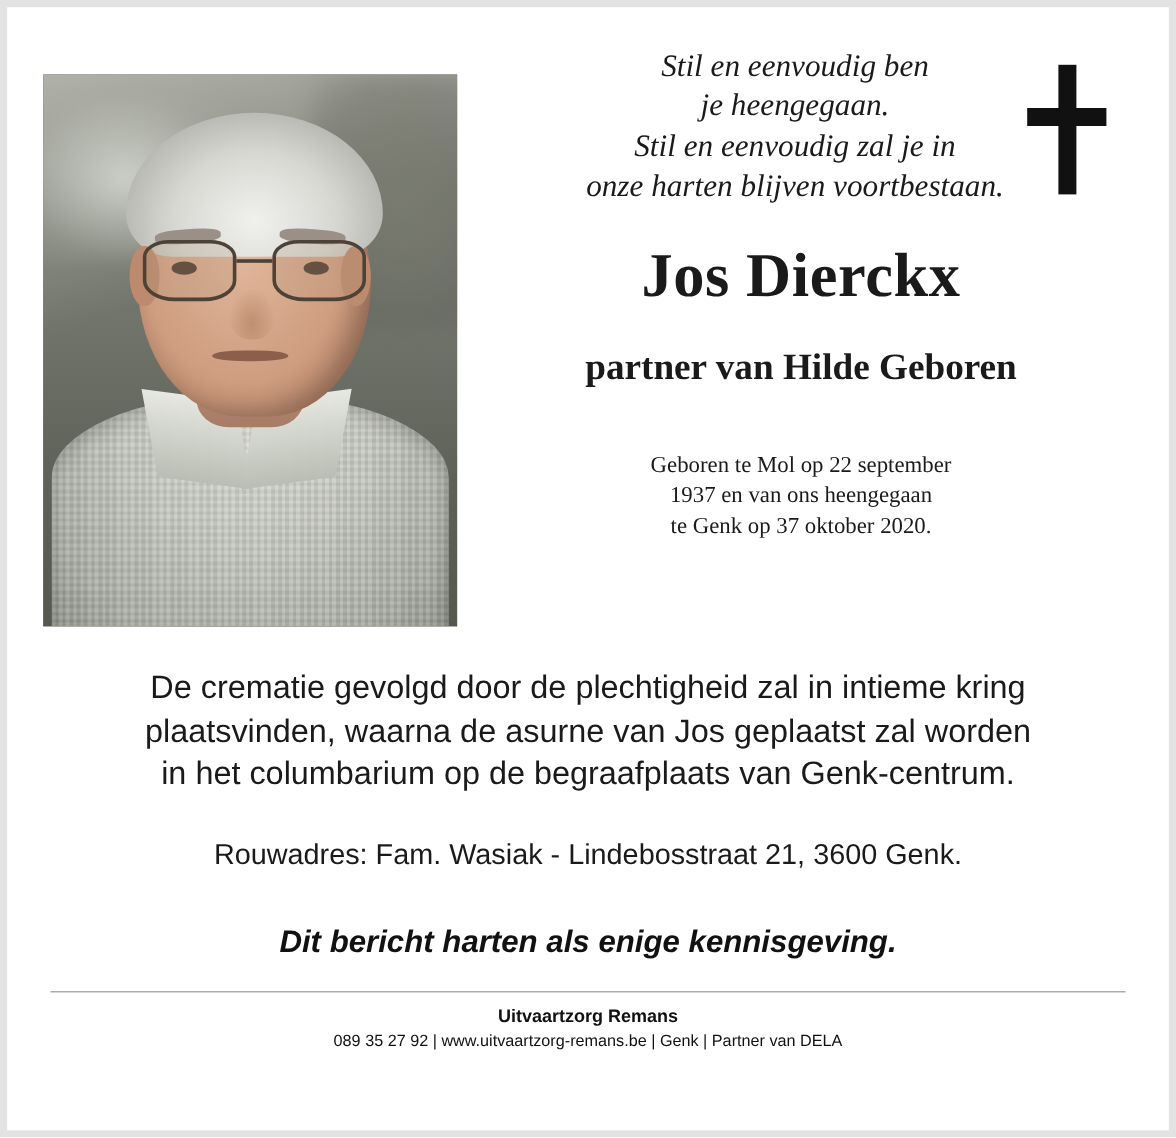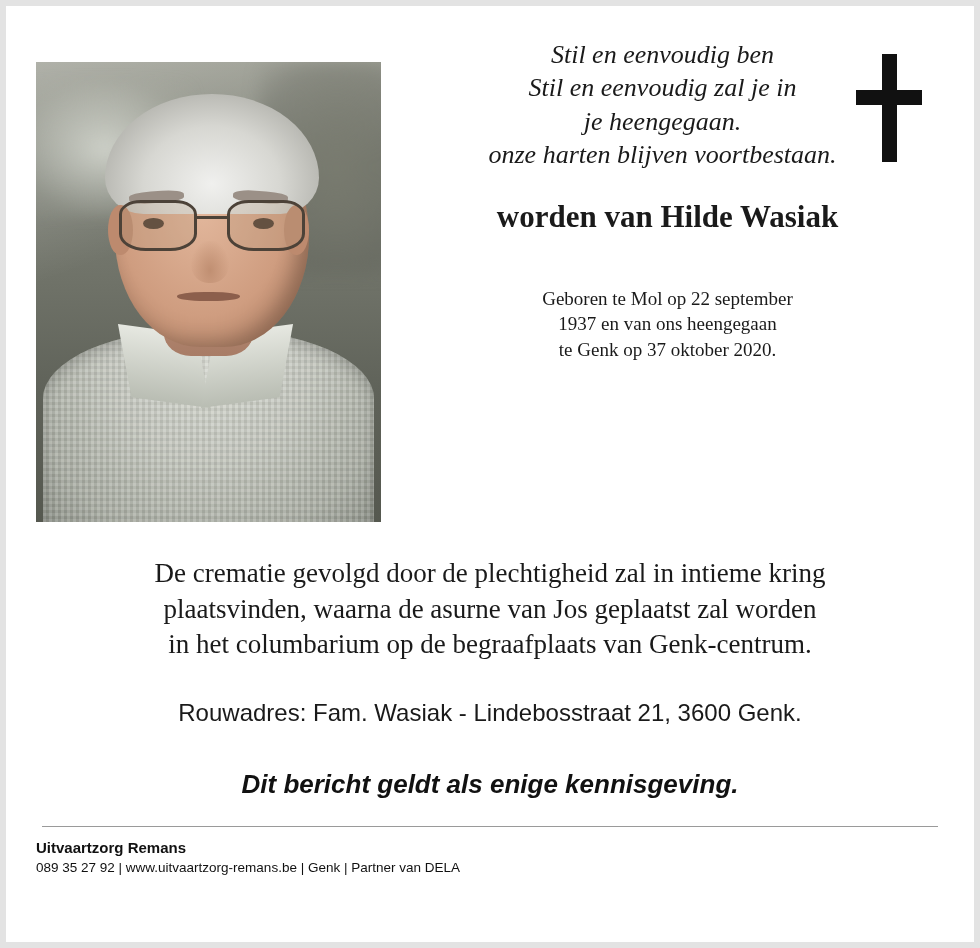--- a/index.html
+++ b/index.html
@@ -262,21 +262,20 @@
     margin-top: 51px;
   }
   .dates div { white-space: nowrap; }
 
   .body-text {
     text-align: center;
     font-size: 27px;
     line-height: 1.32;
     color: #1a1a1a;
     margin-top: 34px;
-    font-family: Liberation Serif, serif;
   }
   .body-text div { white-space: nowrap; }
   .address {
     text-align: center;
     font-size: 24px;
     color: #1a1a1a;
     margin-top: 36px;
     white-space: nowrap;
   }
   .notice {
@@ -287,21 +286,21 @@
     color: #111;
     margin-top: 42px;
     white-space: nowrap;
   }
   .divider {
     margin: 26px 6px 0 6px;
     height: 1px;
     background: #9a9a9a;
   }
   .footer {
-    text-align: left;
+    text-align: center;
     margin-top: 12px;
   }
   .footer .fname {
     font-size: 15px;
     font-weight: bold;
     color: #111;
   }
   .footer .fline {
     font-size: 13.5px;
     font-weight: normal;
@@ -346,47 +345,48 @@
             <div class="bridge"></div>
           </div>
           <div class="nose"></div>
           <div class="mouth"></div>
         </div>
       </div>
 
       <div class="text-col">
         <div class="poem">
           <div>Stil en eenvoudig ben</div>
+          <div>je heengegaan.</div>
           <div>Stil en eenvoudig zal je in</div>
-          <div>je heengegaan.</div>
           <div>onze harten blijven voortbestaan.</div>
         </div>
 
 
-
-        <div class="partner">worden van Hilde Wasiak</div>
+        <div class="name">Jos Dierckx</div>
+
+        <div class="partner">partner van Hilde Geboren</div>
 
         <div class="dates">
           <div>Geboren te Mol op 22 september</div>
           <div>1937 en van ons heengegaan</div>
           <div>te Genk op 37 oktober 2020.</div>
         </div>
       </div>
 
     </div>
 
     <div class="body-text">
       <div>De crematie gevolgd door de plechtigheid zal in intieme kring</div>
       <div>plaatsvinden, waarna de asurne van Jos geplaatst zal worden</div>
       <div>in het columbarium op de begraafplaats van Genk-centrum.</div>
     </div>
 
     <div class="address">Rouwadres: Fam. Wasiak - Lindebosstraat 21, 3600 Genk.</div>
 
-    <div class="notice">Dit bericht geldt als enige kennisgeving.</div>
+    <div class="notice">Dit bericht harten als enige kennisgeving.</div>
 
     <div class="divider"></div>
 
     <div class="footer">
       <div class="fname">Uitvaartzorg Remans</div>
       <div class="fline">089 35 27 92 | www.uitvaartzorg-remans.be | Genk | Partner van DELA</div>
     </div>
 
   </div>
 </div>

